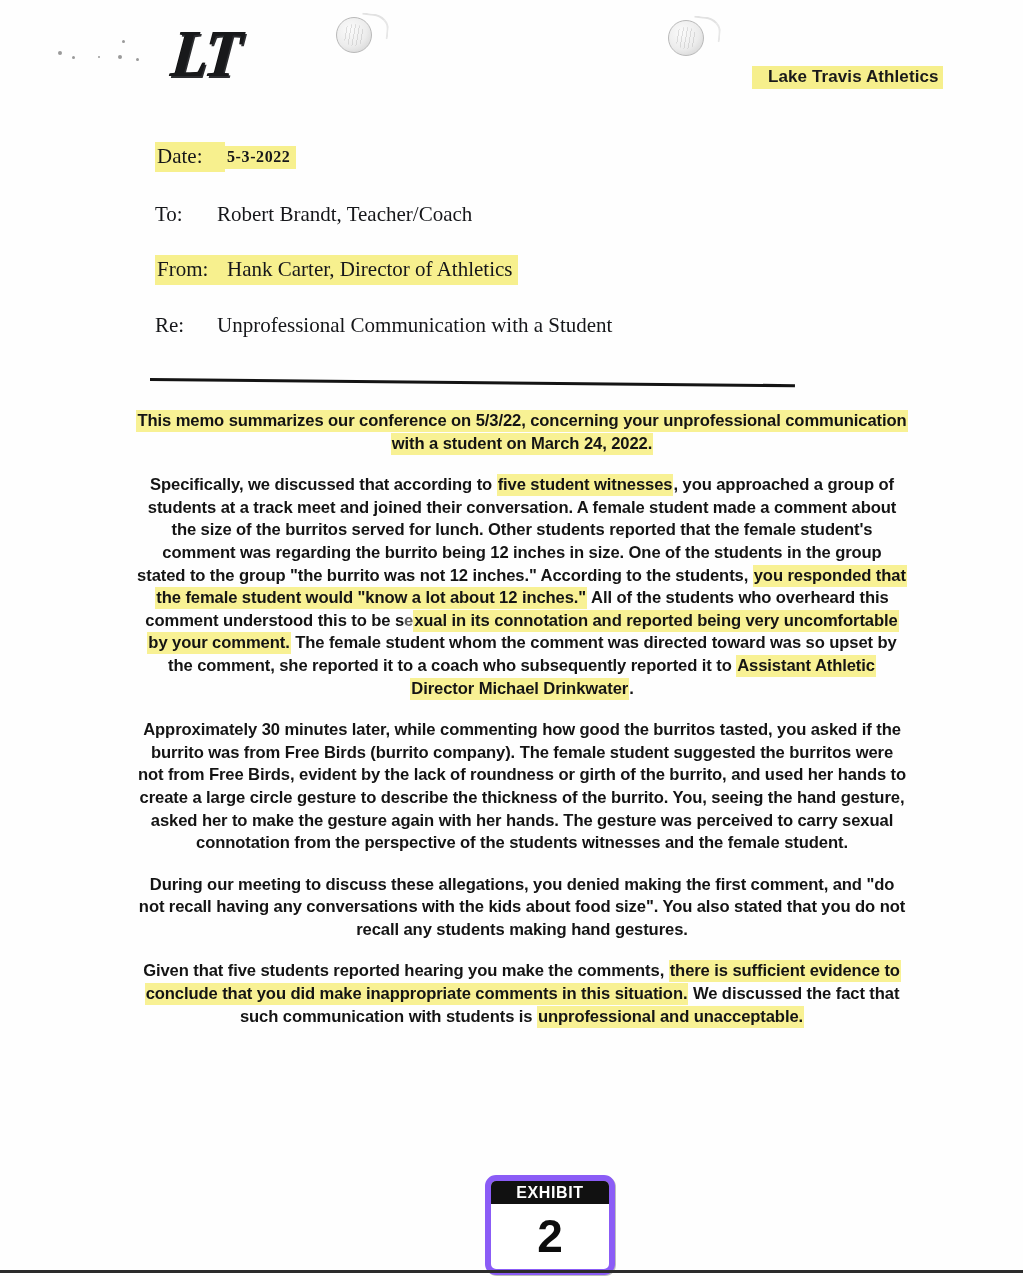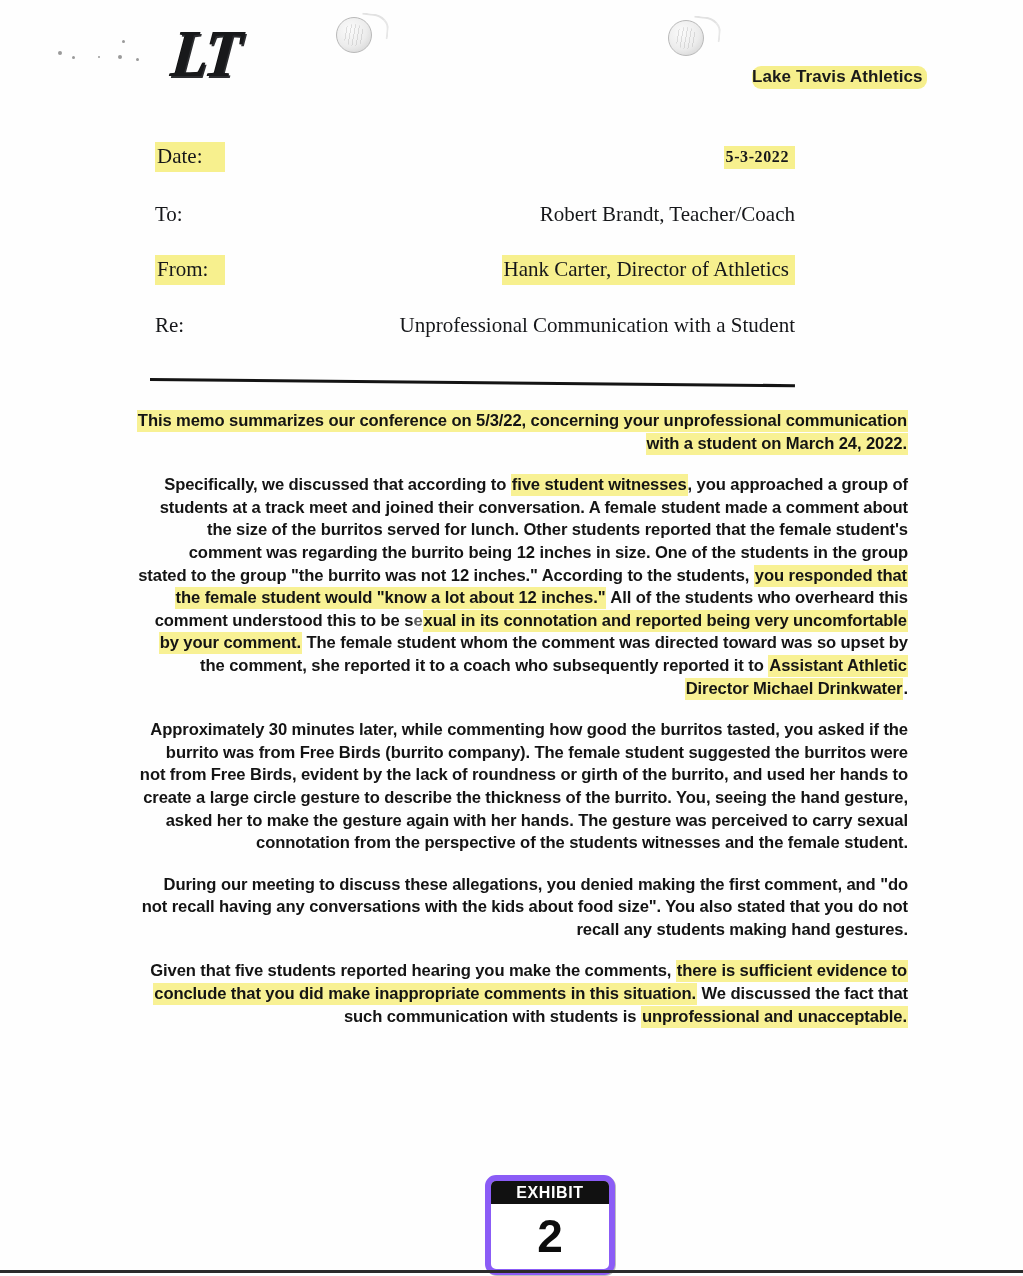--- a/index.html
+++ b/index.html
@@ -88,39 +88,37 @@
   }
   
   .org-name {
     position: absolute;
     left: 752px;
     top: 66px;
     font-size: 17px;
     font-weight: bold;
     color: #1a1a1a;
     background: linear-gradient(#f6ef8c, #f6ef8c);
-    padding: 1px 4px 2px 0;
+    padding: 1px 4px 2px 16px;
     letter-spacing: 0.1px;
-    border-radius: 9px;
   }
   
   .memo-fields {
     position: absolute;
     left: 155px;
     top: 123px;
     width: 640px;
     font-family: "Liberation Serif", serif;
   }
   .field-row {
     display: flex;
     align-items: baseline;
     margin-bottom: 28px;
     font-size: 21px;
     color: #16171a;
-    justify-content: space-between;
   }
   .field-label {
     width: 62px;
     flex: 0 0 62px;
     font-weight: 500;
   }
   .field-value { font-weight: 500; }
   .hand {
     font-family: "Liberation Serif", serif;
     font-size: 16px;
@@ -159,21 +157,21 @@
     width: 772px;
     font-family: "Liberation Sans", sans-serif;
     font-size: 16.6px;
     line-height: 22.6px;
     color: #141414;
     font-weight: 600;
     letter-spacing: -0.1px;
   }
   .body p {
     margin: 0 0 19px 0;
-    text-align: right;
+    text-align: center;
   }
   .body p:last-child { margin-bottom: 0; }
   .hl {
     background: linear-gradient(#f8f194, #f8f194);
     padding: 1px 1px 2px 1px;
     box-decoration-break: clone;
     -webkit-box-decoration-break: clone;
   }
   .faded { color: #5d5d5d; }
   

